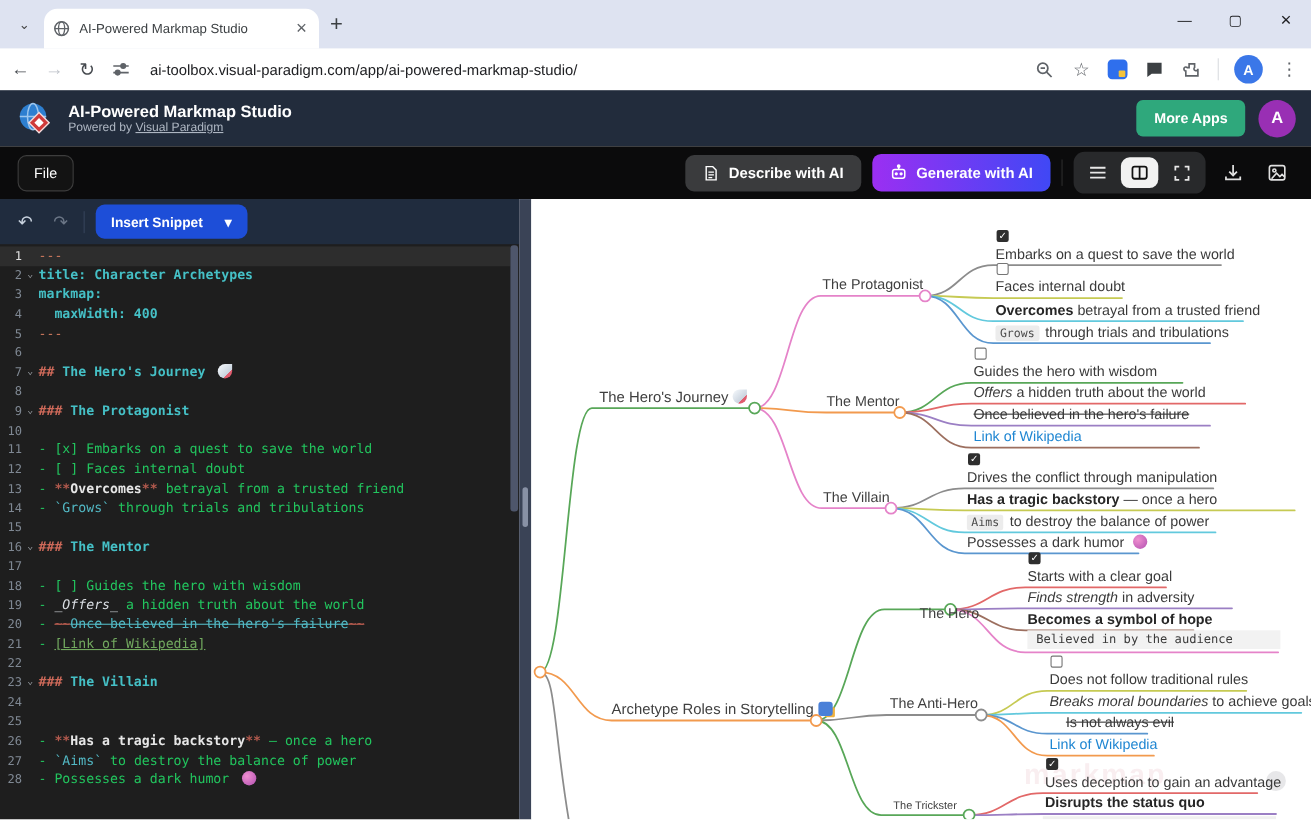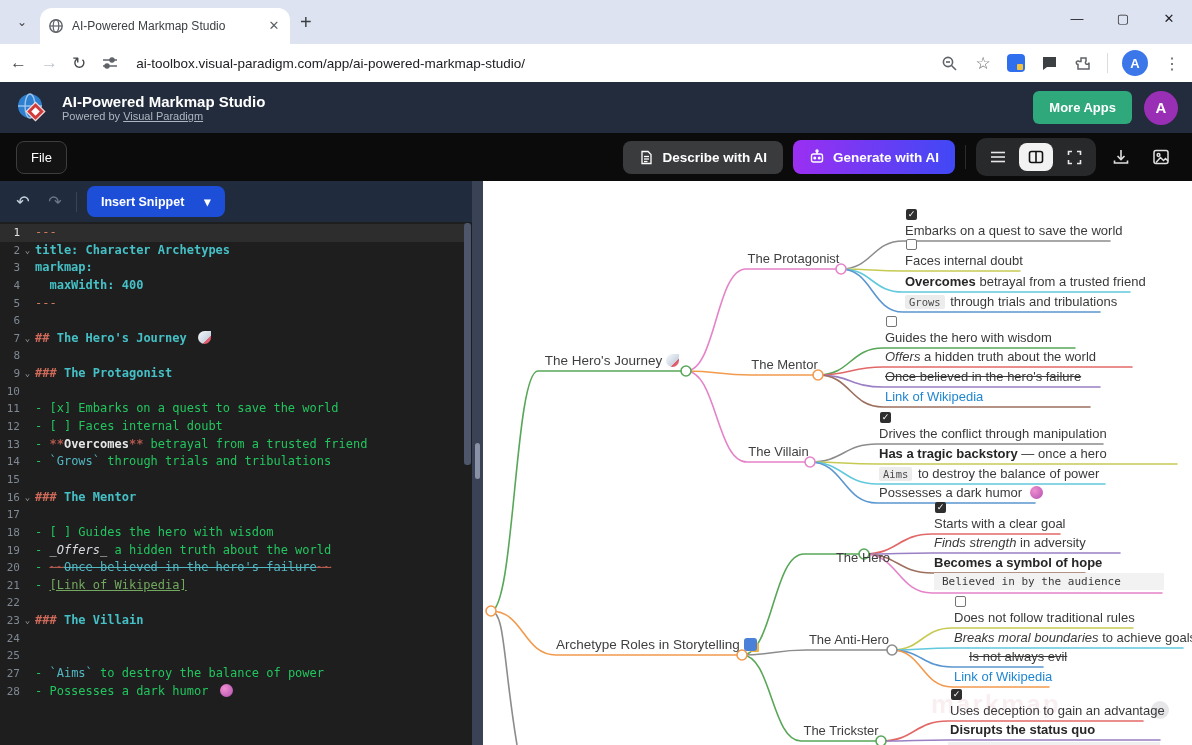--- a/index.html
+++ b/index.html
@@ -282,20 +282,21 @@
         <div class="row"><span class="ln">16</span><span class="fold">⌄</span><span class="code"><span class="s-mark">### </span><span class="s-head">The Mentor</span></span></div>
         <div class="row"><span class="ln">17</span><span class="fold"></span><span class="code"></span></div>
         <div class="row"><span class="ln">18</span><span class="fold"></span><span class="code"><span class="s-list">- [ ] Guides the hero with wisdom</span></span></div>
         <div class="row"><span class="ln">19</span><span class="fold"></span><span class="code"><span class="s-list">- </span><span class="s-italic">_Offers_</span><span class="s-list"> a hidden truth about the world</span></span></div>
         <div class="row"><span class="ln">20</span><span class="fold"></span><span class="code"><span class="s-list">- </span><span class="s-smark">~~</span><span class="s-stext">Once believed in the hero's failure</span><span class="s-smark">~~</span></span></div>
         <div class="row"><span class="ln">21</span><span class="fold"></span><span class="code"><span class="s-list">- </span><span class="s-link">[Link of Wikipedia]</span></span></div>
         <div class="row"><span class="ln">22</span><span class="fold"></span><span class="code"></span></div>
         <div class="row"><span class="ln">23</span><span class="fold">⌄</span><span class="code"><span class="s-mark">### </span><span class="s-head">The Villain</span></span></div>
         <div class="row"><span class="ln">24</span><span class="fold"></span><span class="code"></span></div>
         <div class="row"><span class="ln">25</span><span class="fold"></span></div>
+        <div class="row"><span class="ln">26</span><span class="fold"></span><span class="code"><span class="s-list">- </span><span class="s-bmark">**</span><span class="s-btext">Has a tragic backstory</span><span class="s-bmark">**</span><span class="s-list"> — once a hero</span></span></div>
         <div class="row"><span class="ln">27</span><span class="fold"></span><span class="code"><span class="s-list">- </span><span class="s-code">`Aims`</span><span class="s-list"> to destroy the balance of power</span></span></div>
         <div class="row"><span class="ln">28</span><span class="fold"></span><span class="code"><span class="s-list">- Possesses a dark humor </span><span class="emoji emoji-devil"></span></span></div>
       </div>
     <div id="ed-scroll"></div>
   </div>
 
   <div id="divider">
     <div id="div-thumb"></div>
   </div>
 
@@ -345,21 +346,21 @@
         <circle cx="398" cy="560" r="5" fill="#fff" stroke="#58a758" stroke-width="1.6"></circle>
       </svg>
     <div id="map-nodes">
         <div class="bnode" style="left: 55px; top: 190px; width: 148px; font-size: 13.5px;"><span>The Hero's Journey</span><span class="emoji emoji-rocket"></span></div>
         <div class="bnode" style="left: 73px; top: 474px; width: 186px; font-size: 13.5px;"><span>Archetype Roles in Storytelling</span><span class="emoji emoji-masks"></span></div>
         <div class="bnode" style="left: 263px; top: 88px; width: 95px; font-size: 13px;"><span>The Protagonist</span></div>
         <div class="bnode" style="left: 268px; top: 194px; width: 67px; font-size: 13px;"><span>The Mentor</span></div>
         <div class="bnode" style="left: 264px; top: 281px; width: 63px; font-size: 13px;"><span>The Villain</span></div>
         <div class="bnode" style="left: 321px; top: 387px; width: 60px; font-size: 13px; margin-left: 29px;"><span>The Hero</span></div>
         <div class="bnode" style="left: 323px; top: 469px; width: 86px; font-size: 13px;"><span>The Anti-Hero</span></div>
-        <div class="bnode" style="left: 318px; top: 560px; width: 80px; font-size: 13px;"><span>The Trickster</span></div>
+        <div class="bnode" style="left: 318px; top: 560px; width: 80px; font-size: 10px;"><span>The Trickster</span></div>
         <div class="leaf" style="left: 422px; top: 60px;">
           <span class="cb checked">✓</span>
           <span class="leaf-text"><span>Embarks on a quest to save the world</span></span>
         </div>
         <div class="leaf" style="left: 422px; top: 90px;">
           <span class="cb unchecked"></span>
           <span class="leaf-text"><span>Faces internal doubt</span></span>
         </div>
         <div class="leaf" style="left: 422px; top: 111px;">
           <span class="leaf-text"><b>Overcomes</b><span> betrayal from a trusted friend</span></span>

